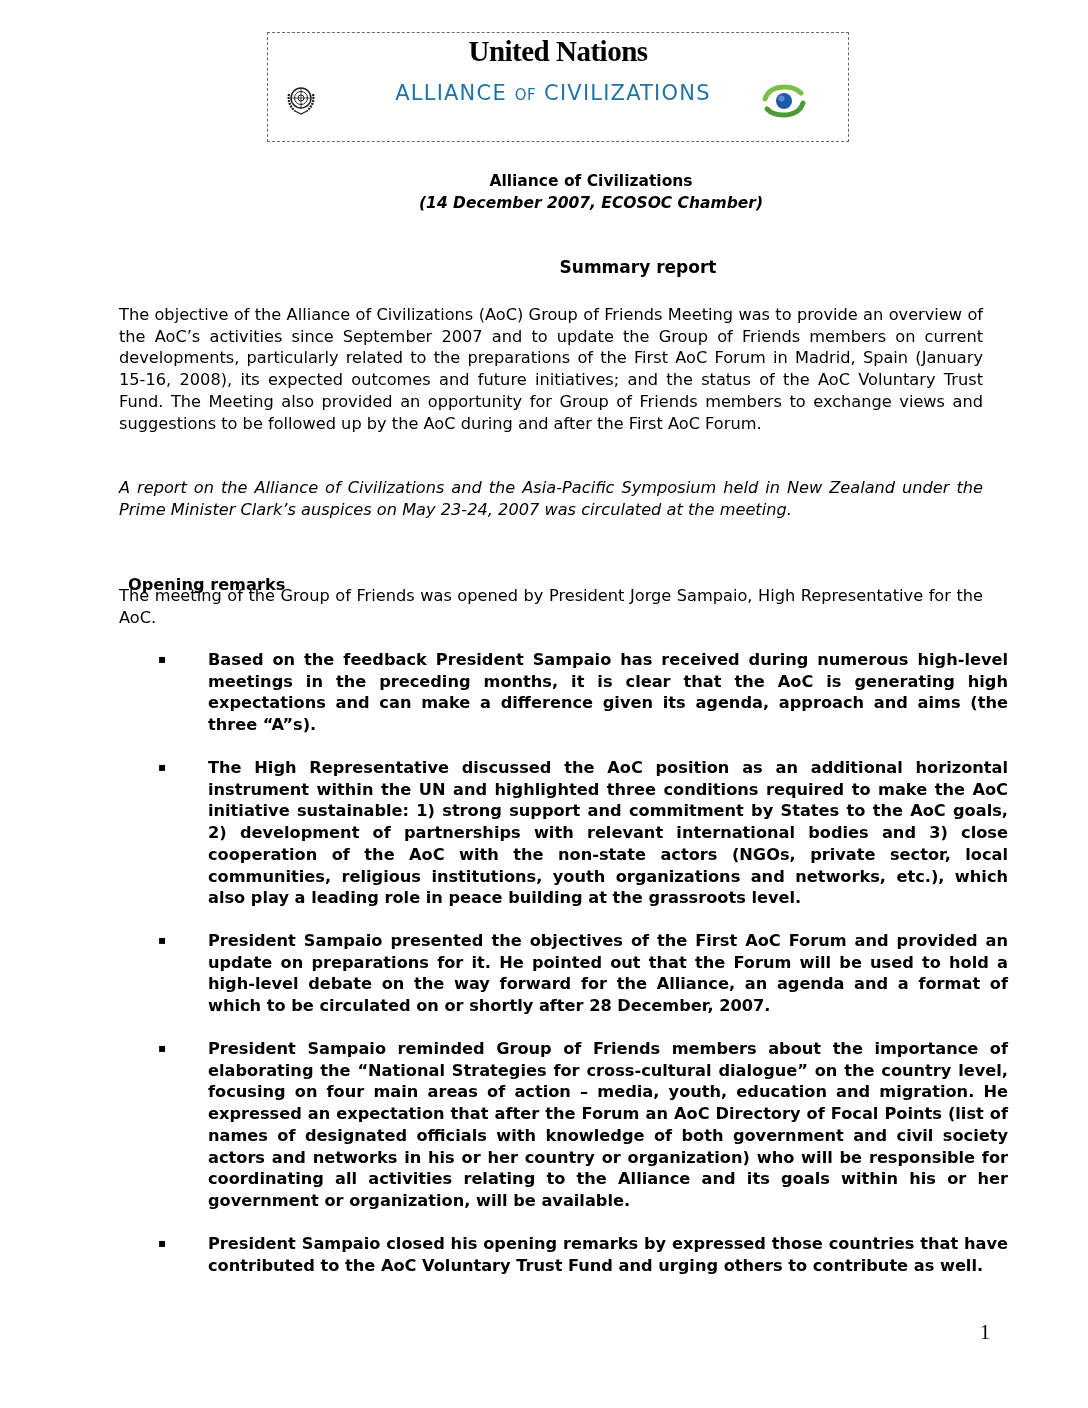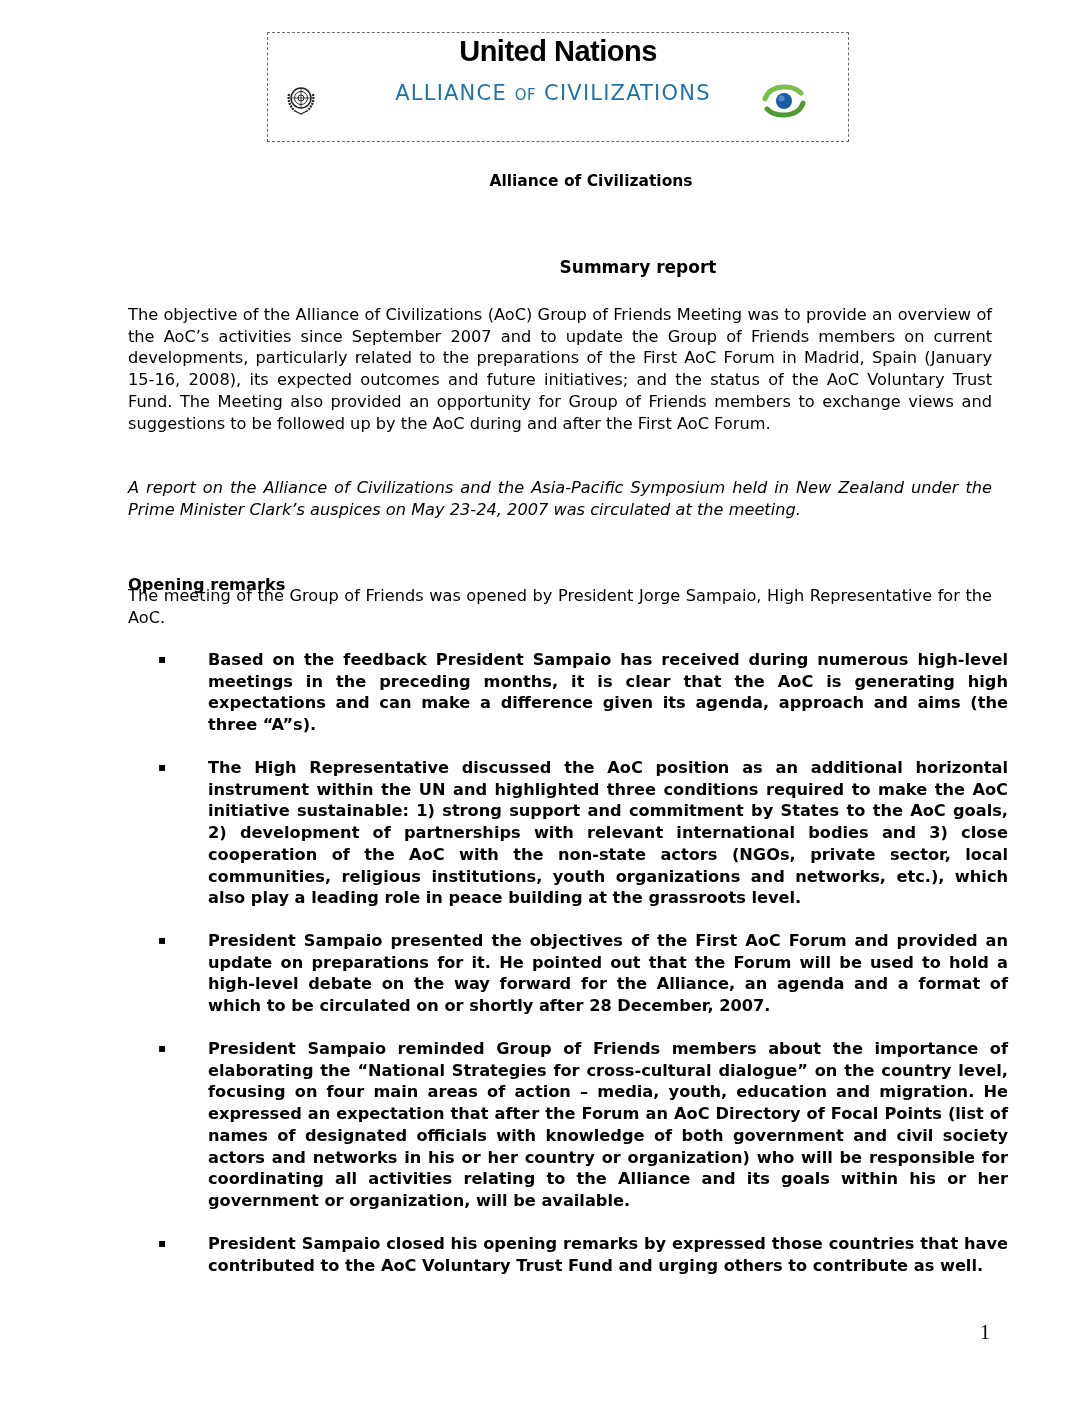--- a/index.html
+++ b/index.html
@@ -3,21 +3,21 @@
 <meta charset="utf-8">
 <style>
   html, body { margin: 0; padding: 0; background: #ffffff; }
   body { width: 1088px; height: 1408px; position: relative; overflow: hidden; color: #000; }
   .header-box {
     position: absolute; left: 267px; top: 32px; width: 582px; height: 110px;
     border: 1px dashed #6a6a6a; box-sizing: border-box;
   }
   .un-title {
     position: absolute; left: 0; right: 0; top: 2px; text-align: center;
-    font-family: Liberation Sans, sans-serif; font-weight: bold; font-size: 29px;
+    font-family: Liberation Serif, serif; font-weight: bold; font-size: 29px;
     letter-spacing: -0.5px;
   }
   .aoc-title {
     position: absolute; left: 100px; top: 48px; width: 370px; text-align: center;
     font-family: "DejaVu Sans", sans-serif; font-size: 21px; color: #1f73a8; letter-spacing: 1.2px;
   }
   .aoc-title .of { font-size: 15px; letter-spacing: 0.5px; }
   .un-emblem { position: absolute; left: 18px; top: 51px; width: 30px; height: 32px; }
   .aoc-logo { position: absolute; left: 491px; top: 50px; width: 50px; height: 36px; }
 
@@ -28,21 +28,21 @@
     position: absolute; left: 0; width: 1088px; top: 170px; text-align: center;
     font-weight: bold; font-size: 15.5px; line-height: 22px;
   }
   .title-block .line { display: block; margin-left: 94px; }
   .title-block .italic { font-style: italic; }
   .summary-title {
     position: absolute; left: 0; width: 1088px; top: 257px; text-align: center;
     font-weight: bold; font-size: 17px; margin-left: 94px;
   }
   .para {
-    position: absolute; left: 128px; width: 864px; text-align: justify;
+    position: absolute; left: 119px; width: 864px; text-align: justify;
   }
   .heading {
     position: absolute; left: 128px; font-weight: bold; margin-top: 32px;
   }
   .bullet {
     position: absolute; left: 128px; width: 864px;
   }
   .bullet .marker {
     position: absolute; left: 30px; top: 0; font-size: 12px;
   }
@@ -75,20 +75,21 @@
     <path d="M6 16 Q10 4 26 4 Q36 4 42 10" fill="none" stroke="#7bbf4a" stroke-width="5" stroke-linecap="round"></path>
     <path d="M44 20 Q40 32 24 32 Q14 32 8 26" fill="none" stroke="#4e9a32" stroke-width="5" stroke-linecap="round"></path>
     <circle cx="25" cy="18" r="8" fill="#1c5aa8"></circle>
     <circle cx="22.5" cy="15.5" r="3" fill="#6da3e0" opacity="0.7"></circle>
   </svg>
 </div>
 
 <div class="doc">
   <div class="title-block">
     <span class="line">Alliance of Civilizations</span>
+    <span class="line italic">(14 December 2007, ECOSOC Chamber)</span>
   </div>
 
   <div class="summary-title">Summary report</div>
 
   <div class="para" style="top:304px;">The objective of the Alliance of Civilizations (AoC) Group of Friends Meeting was to provide an overview of the AoC’s activities since September 2007 and to update the Group of Friends members on current developments, particularly related to the preparations of the First AoC Forum in Madrid, Spain (January 15-16, 2008), its expected outcomes and future initiatives; and the status of the AoC Voluntary Trust Fund. The Meeting also provided an opportunity for Group of Friends members to exchange views and suggestions to be followed up by the AoC during and after the First AoC Forum.</div>
   <div class="para" style="top:477px;font-style:italic;">A report on the Alliance of Civilizations and the Asia-Pacific Symposium held in New Zealand under the Prime Minister Clark’s auspices on May 23-24, 2007 was circulated at the meeting.</div>
 
   <div class="heading" style="top:542px;">Opening remarks</div>
 
   <div class="para" style="top:585px;">The meeting of the Group of Friends was opened by President Jorge Sampaio, High Representative for the AoC.</div>

